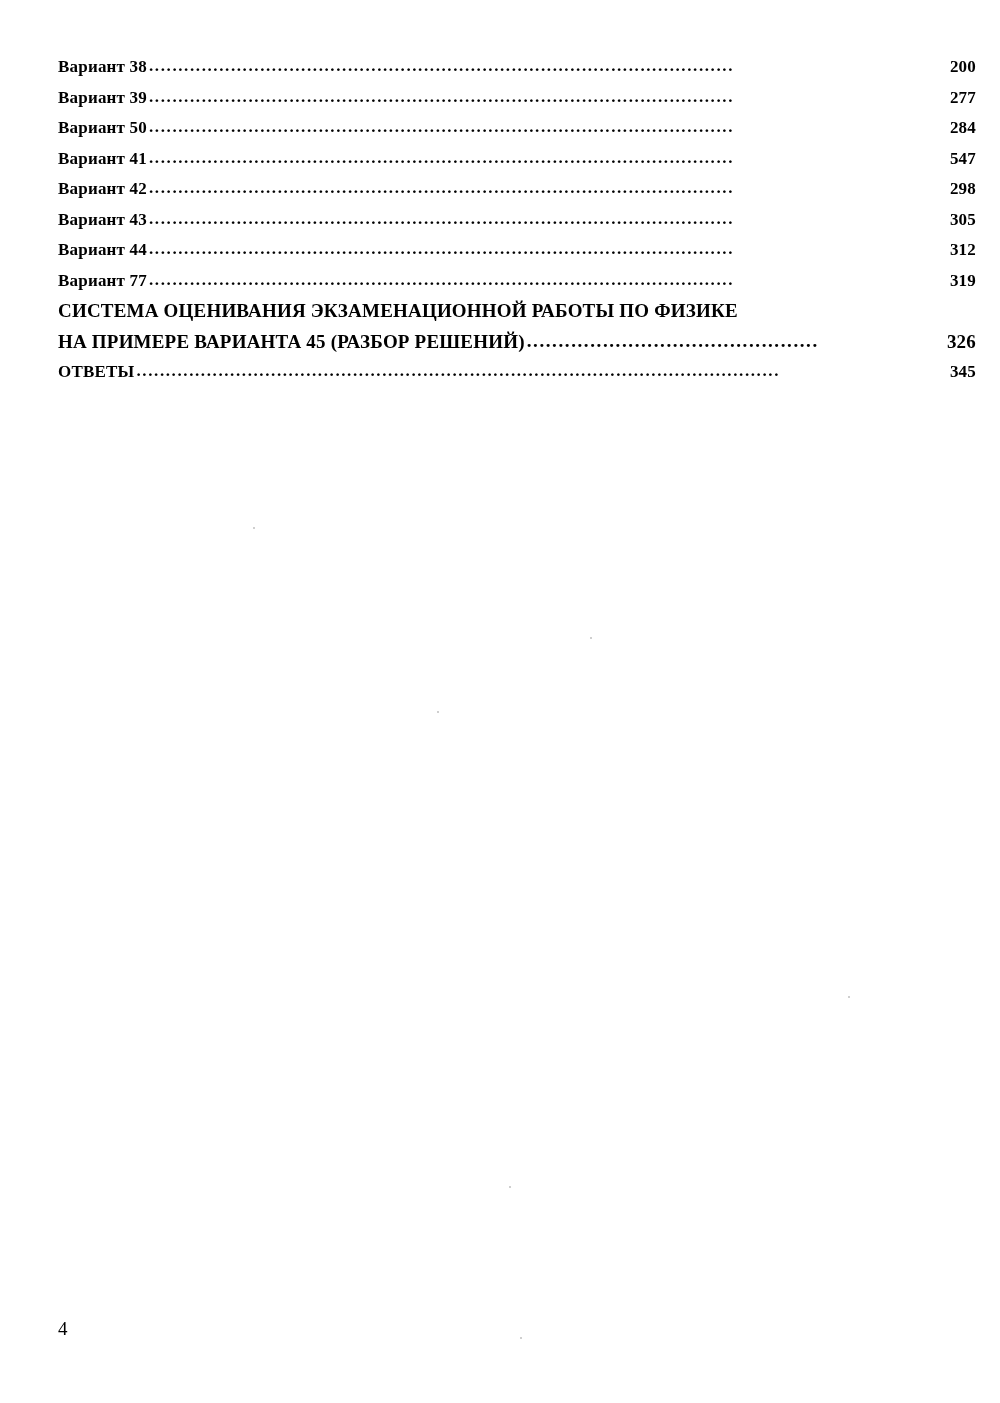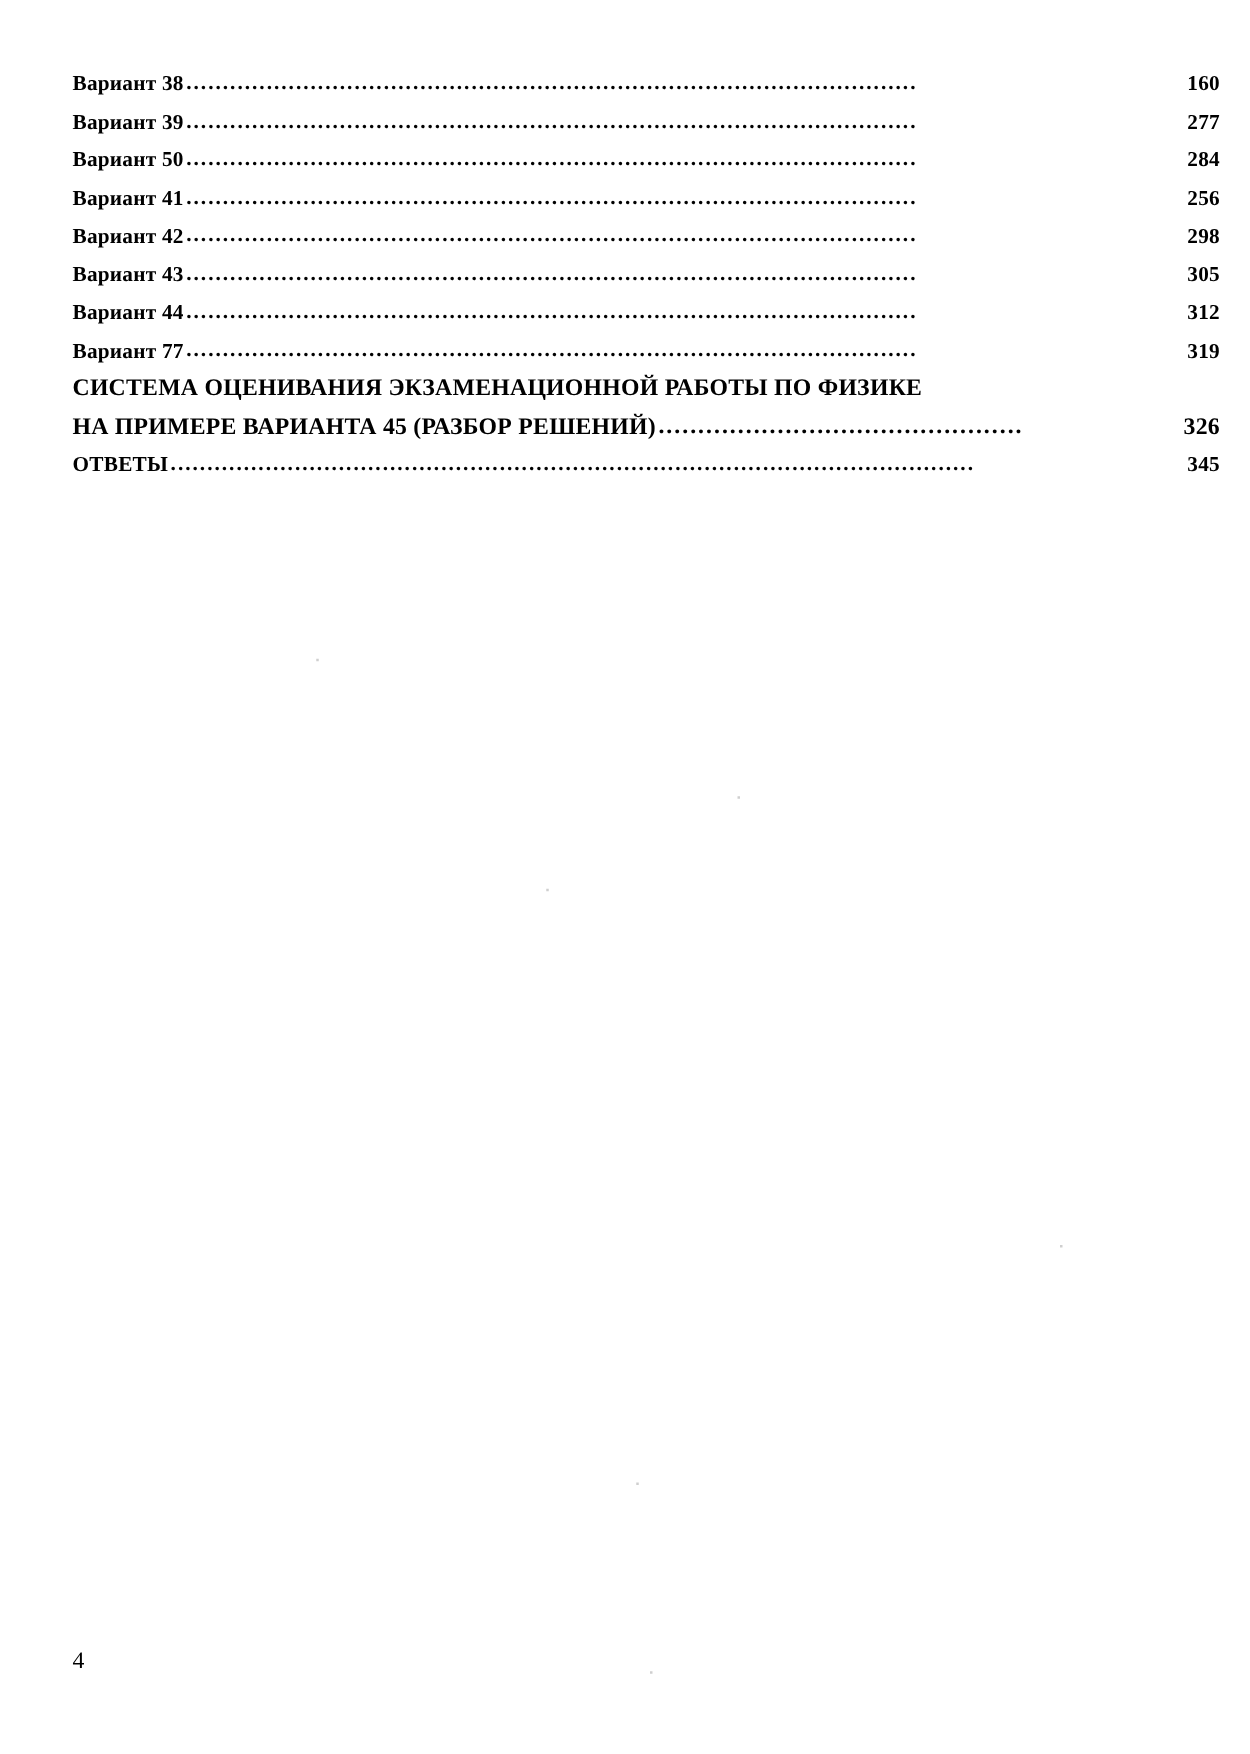--- a/index.html
+++ b/index.html
@@ -108,39 +108,39 @@
 </head>
 <body>
 
 <div class="page">
 
   <div class="toc">
 
     <div class="toc-entry">
       <span class="label">Вариант 38</span>
       <span class="leader">....................................................................................................</span>
-      <span class="page-num">160</span>
+      <span class="page-num">200</span>
     </div>
 
     <div class="toc-entry">
       <span class="label">Вариант 39</span>
       <span class="leader">....................................................................................................</span>
       <span class="page-num">277</span>
     </div>
 
     <div class="toc-entry">
       <span class="label">Вариант 50</span>
       <span class="leader">....................................................................................................</span>
       <span class="page-num">284</span>
     </div>
 
     <div class="toc-entry">
       <span class="label">Вариант 41</span>
       <span class="leader">....................................................................................................</span>
-      <span class="page-num">256</span>
+      <span class="page-num">547</span>
     </div>
 
     <div class="toc-entry">
       <span class="label">Вариант 42</span>
       <span class="leader">....................................................................................................</span>
       <span class="page-num">298</span>
     </div>
 
     <div class="toc-entry">
       <span class="label">Вариант 43</span>

